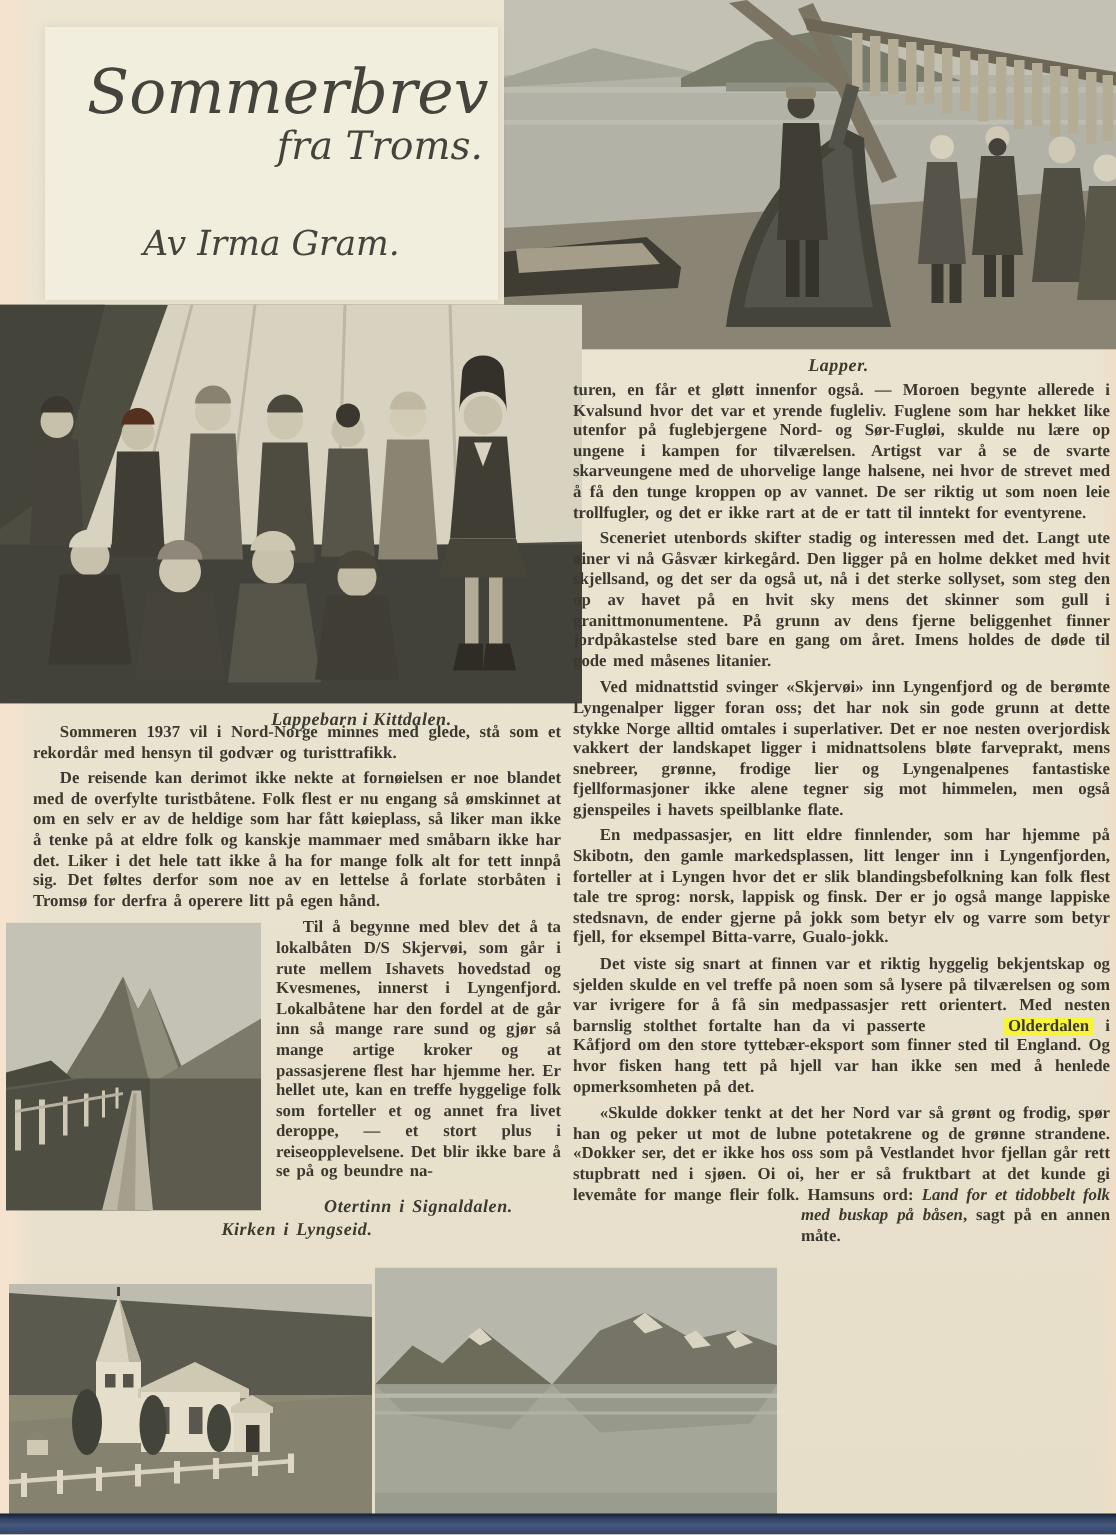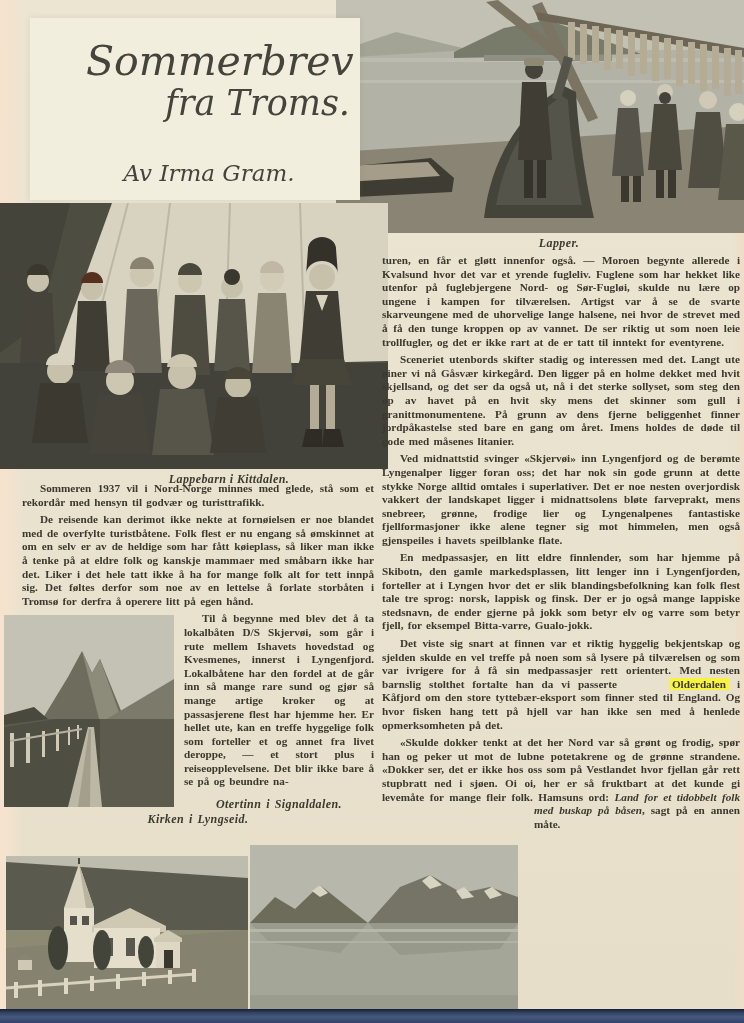--- a/index.html
+++ b/index.html
@@ -7,38 +7,38 @@
     position:relative; width:744px; height:1023px; overflow:hidden;
     font-family:"Liberation Serif", serif; color:#39372f;
     background:
       linear-gradient(90deg, #f6e3cf 0px, #f4e3ce 8px, rgba(246,227,207,0) 24px),
       linear-gradient(270deg, #f0ddc6 0px, rgba(239,224,201,0) 12px),
       linear-gradient(180deg, #ece5d2 0%, #e9e2cf 55%, #e6dec8 100%);
   }
   
   .title-panel{
     position:absolute; left:30px; top:18px; width:302px; height:182px;
-    background:#f2eede; box-shadow:0 0 6px rgba(120,110,90,.15);padding-left:28px;
+    background:#f2eede; box-shadow:0 0 6px rgba(120,110,90,.15);
   }
   .title-line{ font-family:"DejaVu Serif", serif; font-style:italic; color:#45443c; line-height:1.05;}
   .title-1{ font-size:41px; margin:22px 0 0 28px;}
-  .title-2{ font-size:35px; text-align:right; margin:2px 10px 0 0;}
+  .title-2{ font-size:26px; text-align:right; margin:2px 10px 0 0;}
   .byline{ font-family:"DejaVu Serif", serif; font-style:italic; font-size:23px; color:#45443c;
     text-align:center; margin-top:38px;}
   
   .ph{ position:absolute; display:block; }
   .ph svg{ display:block; width:100%; height:100%; }
   .photo-lapper{ left:336px; top:0; width:408px; height:233px; }
   .photo-children{ left:0; top:203px; width:388px; height:266px; }
   .photo-church{ left:6px; top:856px; width:242px; height:158px; }
   .photo-fjord{ left:250px; top:845px; width:268px; height:168px; }
   
   .caption{ font-weight:bold; font-style:italic; font-size:12px; color:#3b3a31; text-align:center; letter-spacing:.4px;}
   .cap-lapper{ position:absolute; left:380px; top:236px; width:358px;}
-  .cap-children{ position:absolute; left:0; top:472px; width:388px;padding-left:35px;}
+  .cap-children{ position:absolute; left:12px; top:472px; width:388px;padding-left:35px;}
   .cap-road{ margin-top:8px; line-height:1.25;}
   
   .col{ position:absolute; font-size:11.2px; line-height:13.6px; text-align:justify;
         font-weight:bold; color:#3b392f; word-spacing:1.5px;}
   .left-col{ left:22px; top:482px; width:352px;}
   .right-col{ left:382px; top:254px; width:358px;}
   .para{ margin:0 0 4px 0; text-indent:1.6em;}
   .para.noindent{ text-indent:0;}
   .it{ font-style:italic;}
   mark.hl{ background:#f8f43c; color:inherit; padding:0 3px;margin-left:44px;}

